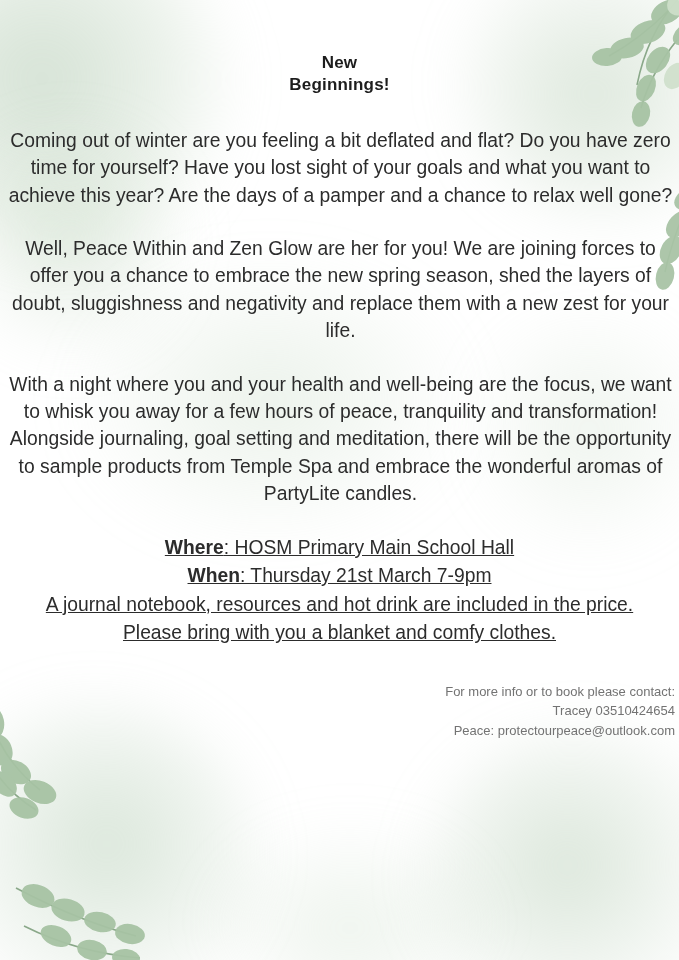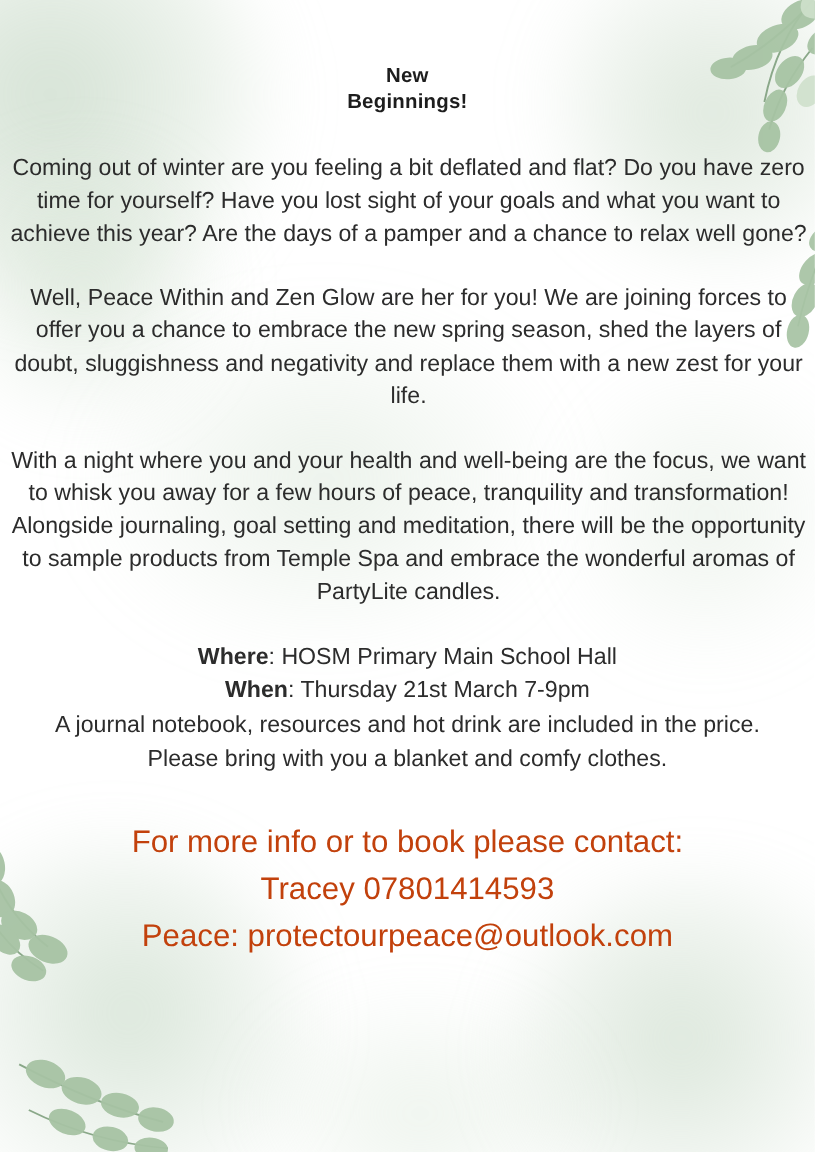--- a/index.html
+++ b/index.html
@@ -100,29 +100,30 @@
     color: #2c2c2c;
     margin: 0 0 26px 2px;
     padding: 0 2px;
   }
   .details {
     text-align: center;
     font-size: 19.3px;
     line-height: 1.48;
     color: #2c2c2c;
     margin: 0 2px 0 2px;
+    text-decoration: underline;
   }
   .details .line { display: block; }
   .details b { font-weight: bold; }
 
   .contact {
-    text-align: center;
-    font-size: 26px;
+    text-align: right;
+    font-size: 13px;
     line-height: 1.5;
-    color: #c2410c;
+    color: #737373;
     margin-top: 34px;
   }
   .contact .line { display: block; }
 </style>
 </head>
 <body>
 
 <div class="wash wash-tl"></div>
 <div class="wash wash-tl2"></div>
 <div class="wash wash-tr"></div>
@@ -226,17 +227,17 @@
     </span>
     <span class="line">
       <b>When</b><span>: Thursday 21st March 7-9pm</span>
     </span>
     <span class="line">A  journal notebook, resources and hot drink are included in the price.</span>
     <span class="line">Please bring with you a blanket and comfy clothes.</span>
   </div>
 
   <div class="contact">
     <span class="line">For more info or to book  please contact:</span>
-    <span class="line">Tracey 07801414593</span>
+    <span class="line">Tracey 03510424654</span>
     <span class="line">Peace: protectourpeace@outlook.com</span>
   </div>
 
 </div>
 
 </body></html>

